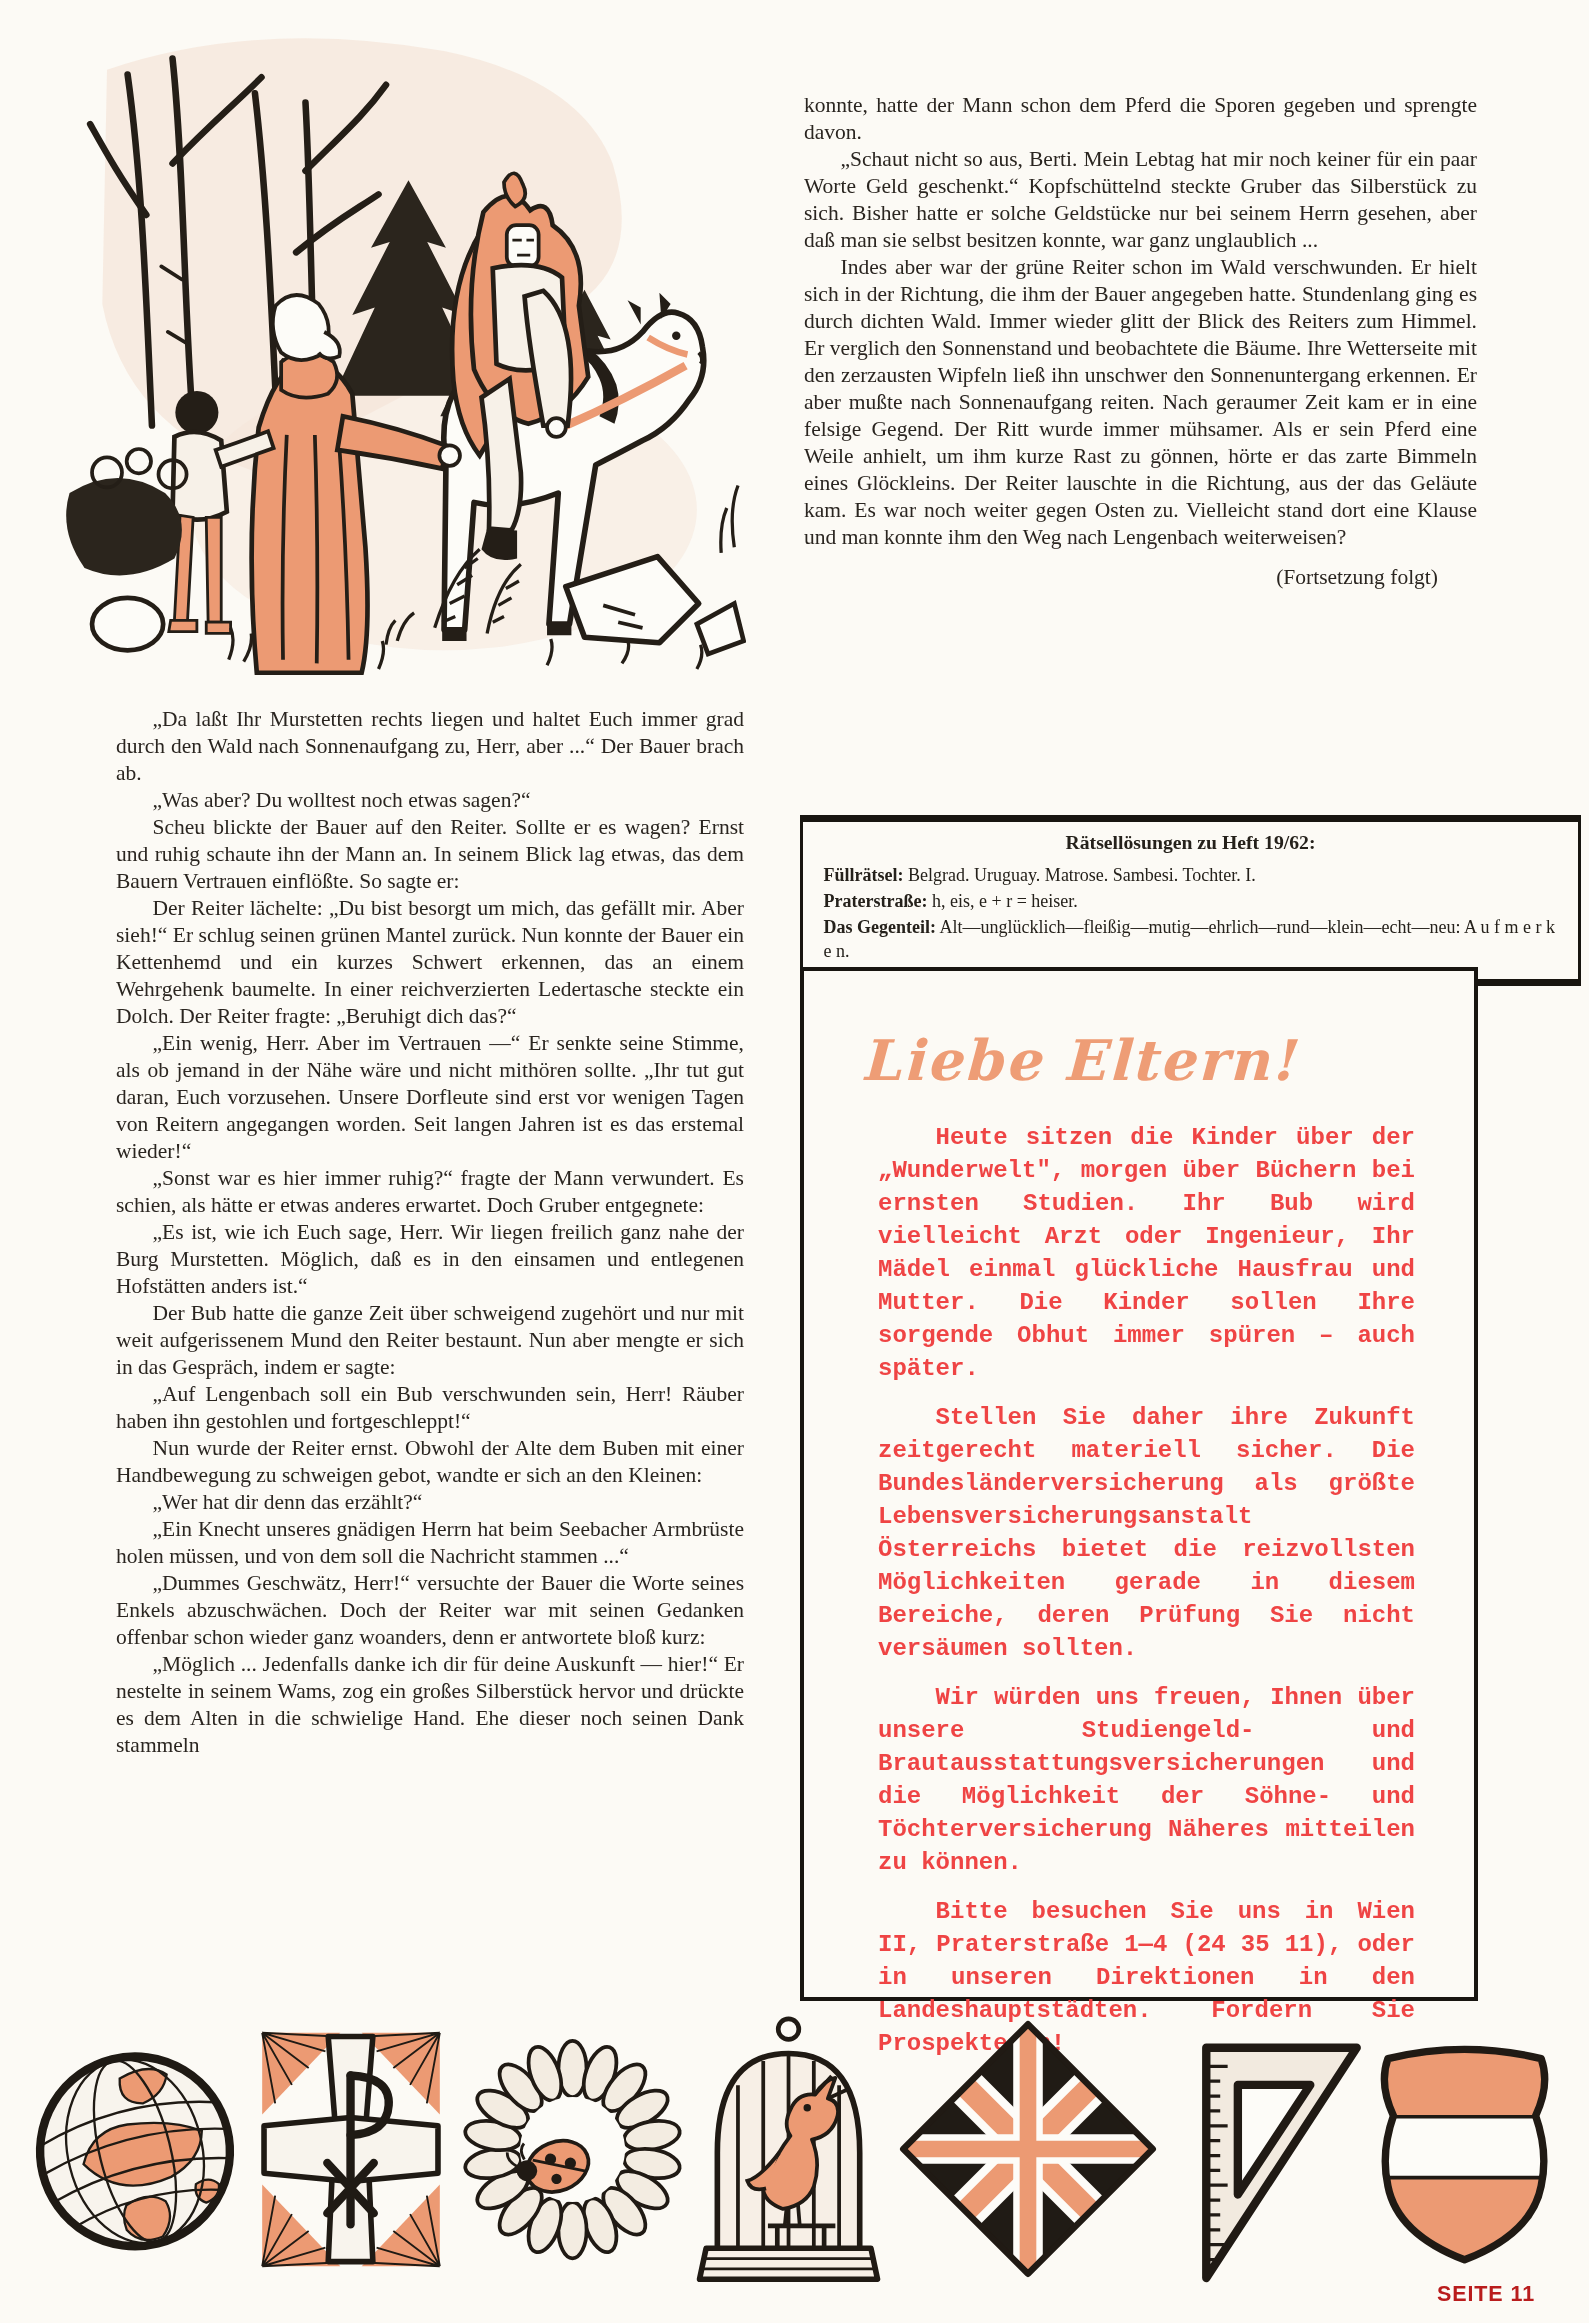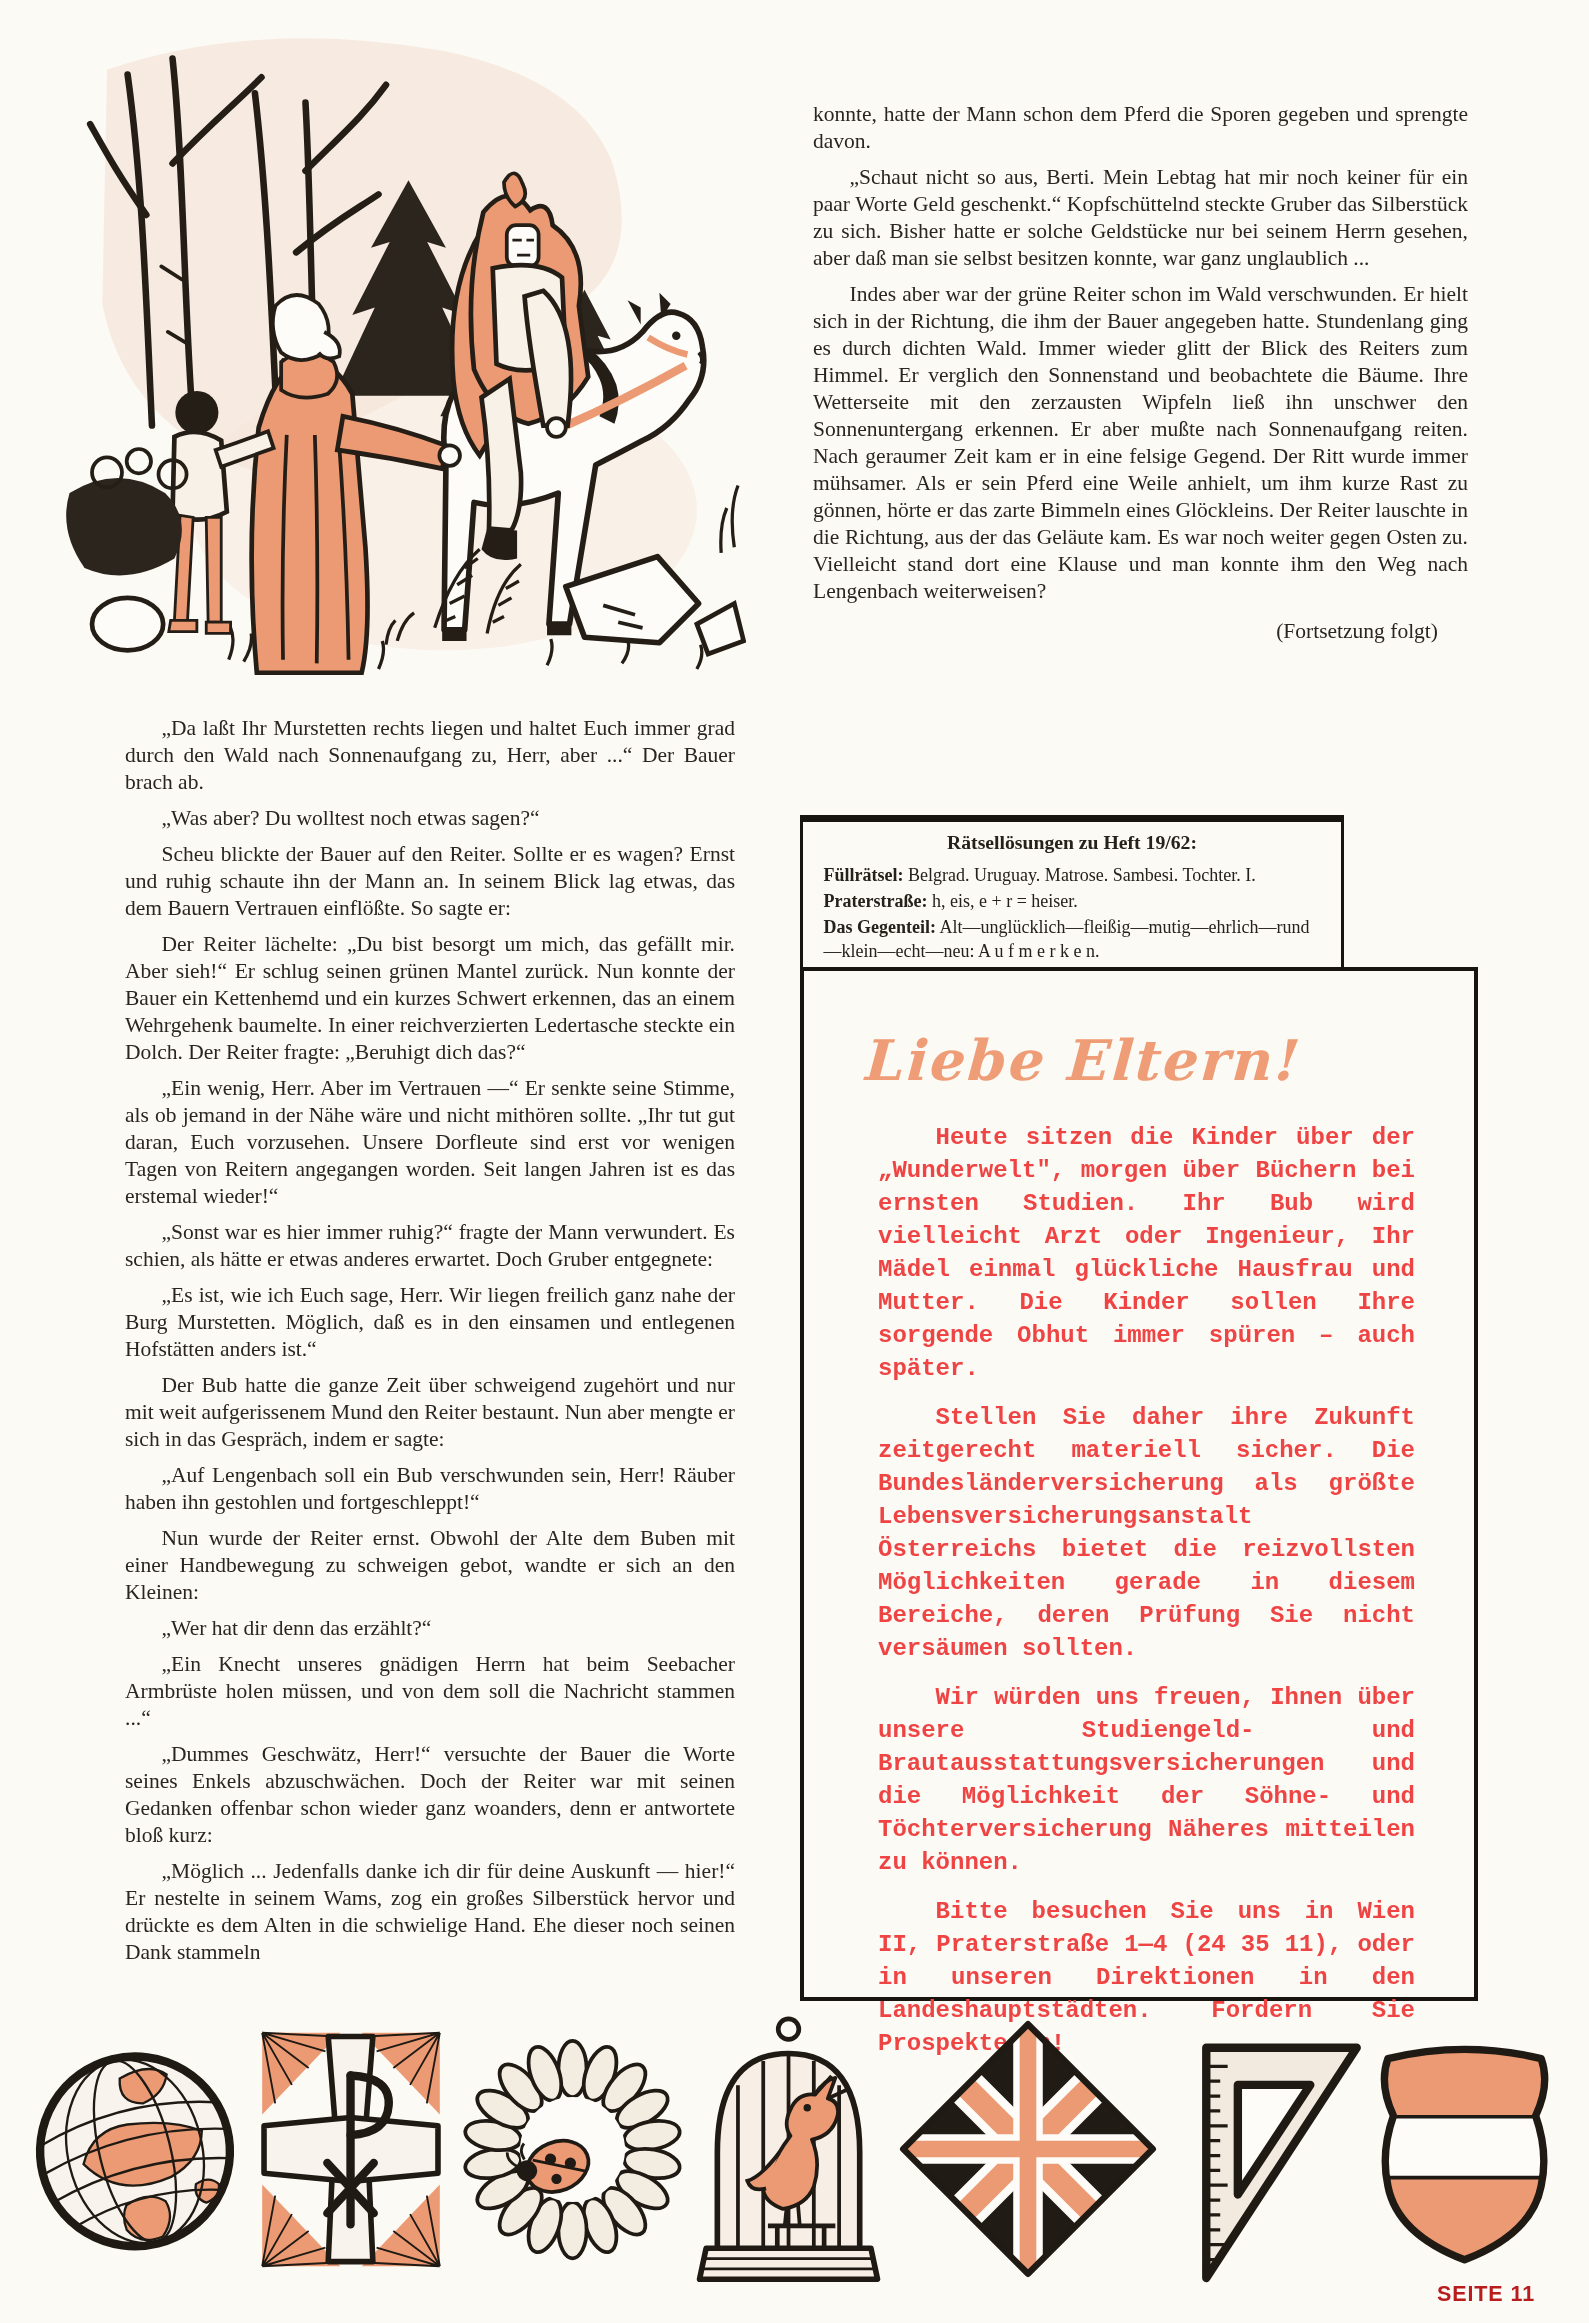--- a/index.html
+++ b/index.html
@@ -5,28 +5,28 @@
   html,body{margin:0;padding:0;background:#e8e6e1;}
   .page{
     position:relative;width:1589px;height:2324px;margin:0 auto;
     background:#fcfaf5;color:#25211b;overflow:hidden;
     font-family:"Liberation Serif", serif;
   }
   
   .illustration{position:absolute;left:41px;top:22.5px;width:705px;height:661px;}
   
   .story-col{position:absolute;text-align:justify;font-size:21.5px;line-height:27px;color:#2a2520;}
-  .story-col p{margin:9px;text-indent:1.7em;}
+  .story-col p{margin:0;text-indent:1.7em;}
   .story-col p.no-indent{text-indent:0;}
   .col-left{left:116px;top:706px;width:628px;}
   .col-right{left:804px;top:92px;width:673px;}
   .continuation{margin-top:13px;text-align:right;padding-right:39px;font-size:21.5px;}
   
   .solutions-box{
-    position:absolute;left:800px;top:815px;width:544px;box-sizing:border-box;
+    position:absolute;left:800px;top:815px;width:781px;box-sizing:border-box;
     border:3.7px solid #181510;border-top-width:7.5px;border-bottom-width:7.5px;
     padding:9.4px 20.6px 13px 20.6px;background:#fcfaf5;
   }
   .solutions-title{text-align:center;font-weight:bold;font-size:19.7px;margin:0 0 9.4px 0;}
   .solutions-item{font-size:18px;line-height:23.4px;margin:0 0 2.8px 0;}
   .solutions-item b{font-weight:bold;}
   
   .advert-box{
     position:absolute;left:800px;top:967px;width:678px;height:1034px;box-sizing:border-box;
     border:4.7px solid #181510;background:#fcfaf5;

